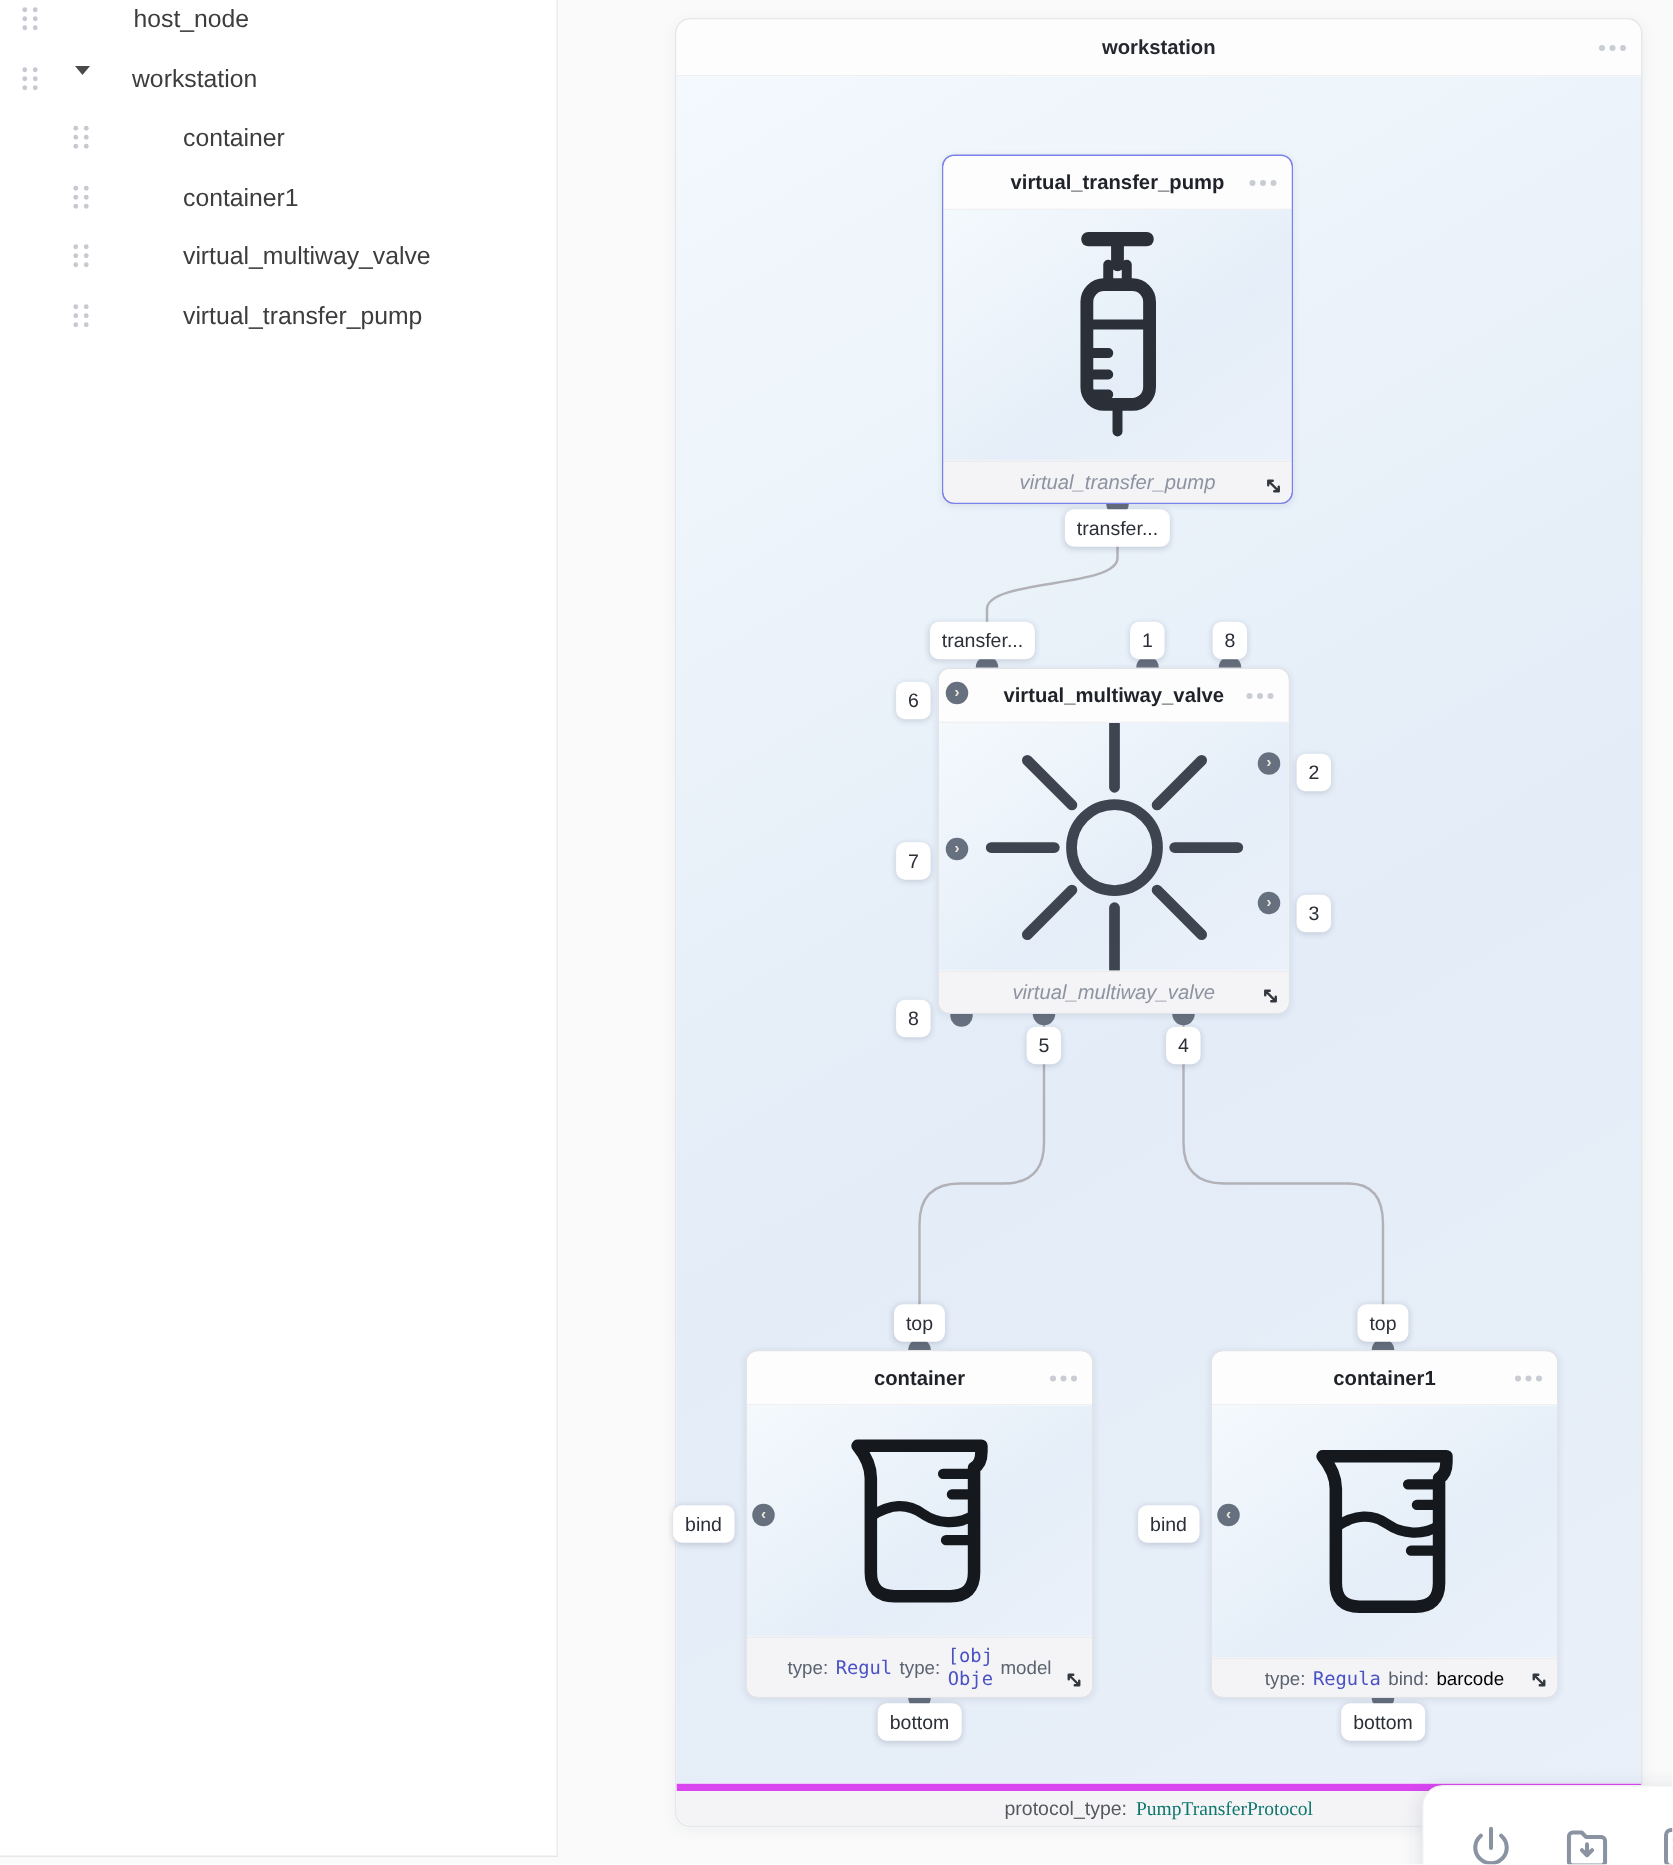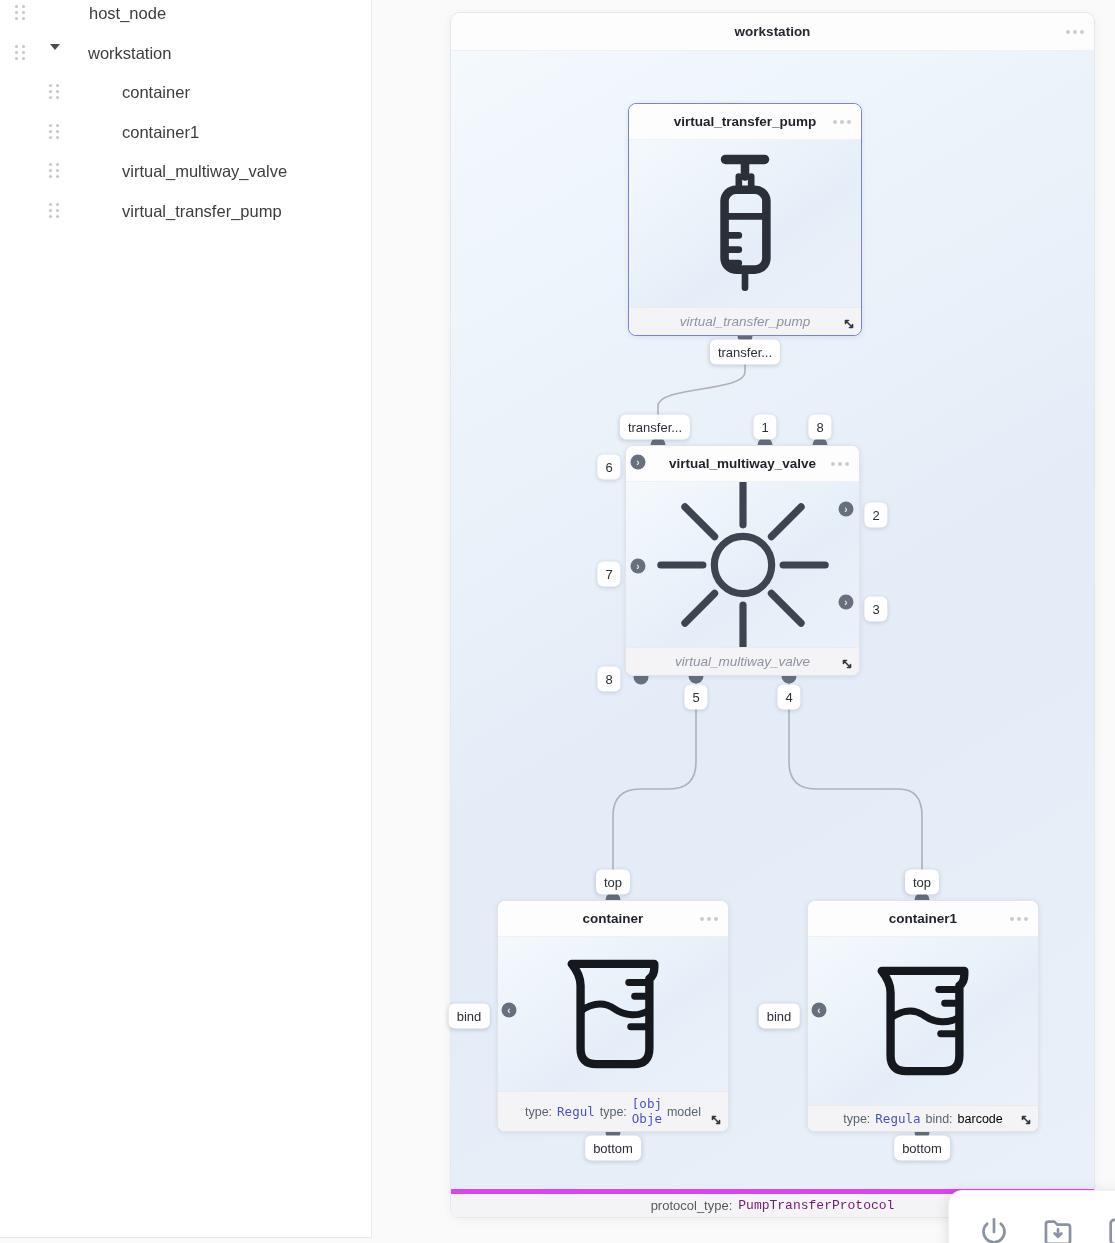--- a/index.html
+++ b/index.html
@@ -27,21 +27,21 @@
                   border-bottom:1px solid #efeff2; border-radius:10px 10px 0 0; background:#fdfdfe; }
   .panel-title { font-size:13.5px; font-weight:bold; color:#25282e; }
   .panel-body { position:absolute; top:38px; left:0; right:0; bottom:28px;
                 background:linear-gradient(150deg,#f3f9fd 0%,#e3ecf7 55%,#e9f0f9 100%); }
   .panel-footer { position:absolute; left:0; right:0; bottom:0; height:28px; background:#f4f4f6;
                   border-top:5px solid #d946ef; border-radius:0 0 10px 10px;
                   display:flex; align-items:center; justify-content:center; gap:6px; font-size:13px; color:#55595f; }
   .dots { position:absolute; right:10px; top:50%; transform:translateY(-50%); display:flex; gap:3px; cursor:pointer; }
   .dots i { width:4px; height:4px; border-radius:50%; background:#c9ccd3; }
 
-  .code { font-family:Liberation Mono, monospace; color:#701a75;text-align:right; }
+  .code { font-family:Liberation Serif, serif; color:#0f766e;text-align:right; }
 
   
   .node { position:absolute; display:flex; flex-direction:column; background:#fff;
           border:1px solid #e3e4e8; border-radius:8px; box-shadow:0 1px 5px rgba(40,60,100,.10); z-index:3; }
   .node.selected { border:1.5px solid #7a81e8; }
   .node-header { height:36px; flex:0 0 36px; display:flex; align-items:center; justify-content:center;
                  position:relative; background:#fdfdfe; border-bottom:1px solid #f0f0f3; border-radius:8px 8px 0 0; }
   .node-title { font-size:13.5px; font-weight:bold; color:#1f2329; }
   .node-body { flex:1 1 auto; display:flex; align-items:center; justify-content:center;
                background:linear-gradient(145deg,#f4f9fd 0%,#e5eef8 60%,#ebf1fa 100%); overflow:hidden; }

